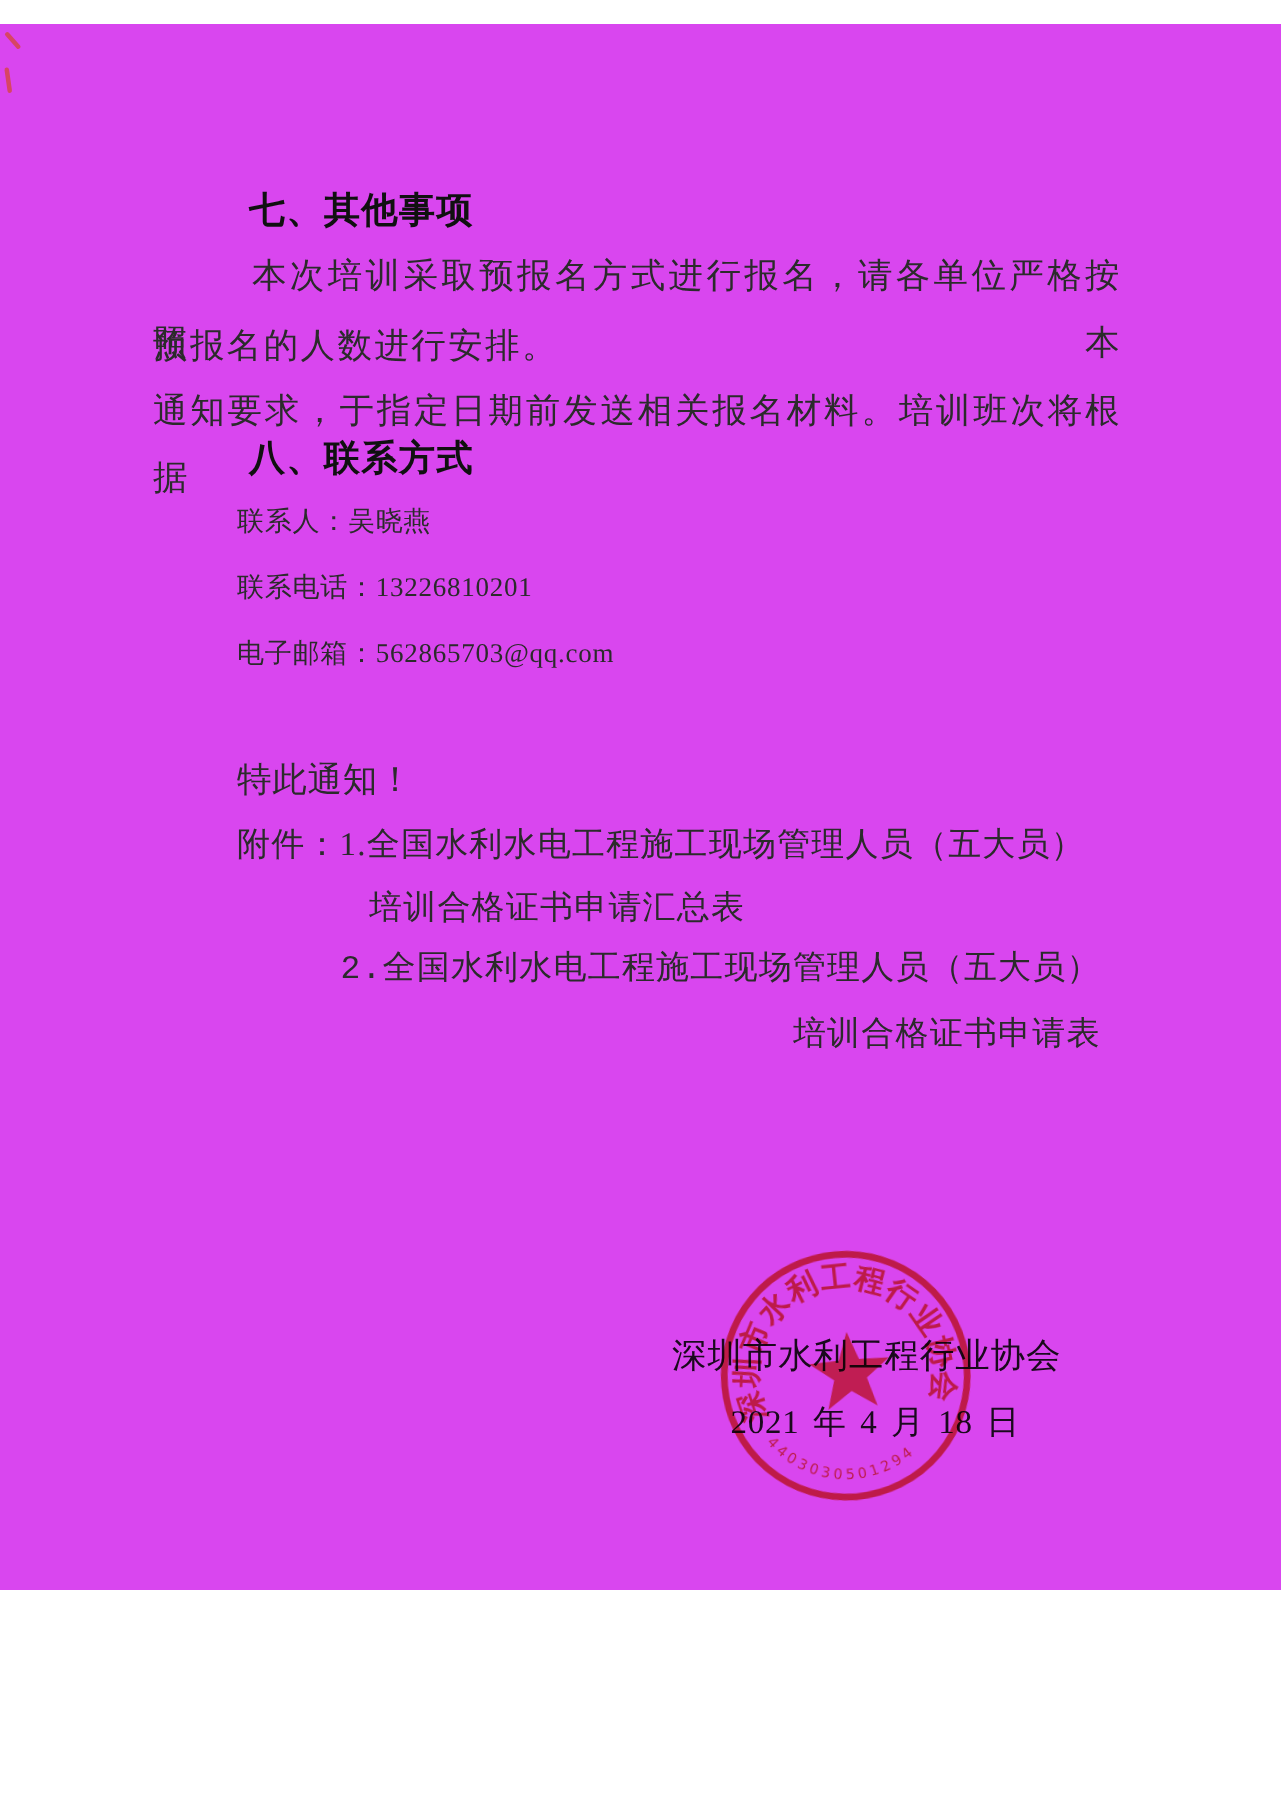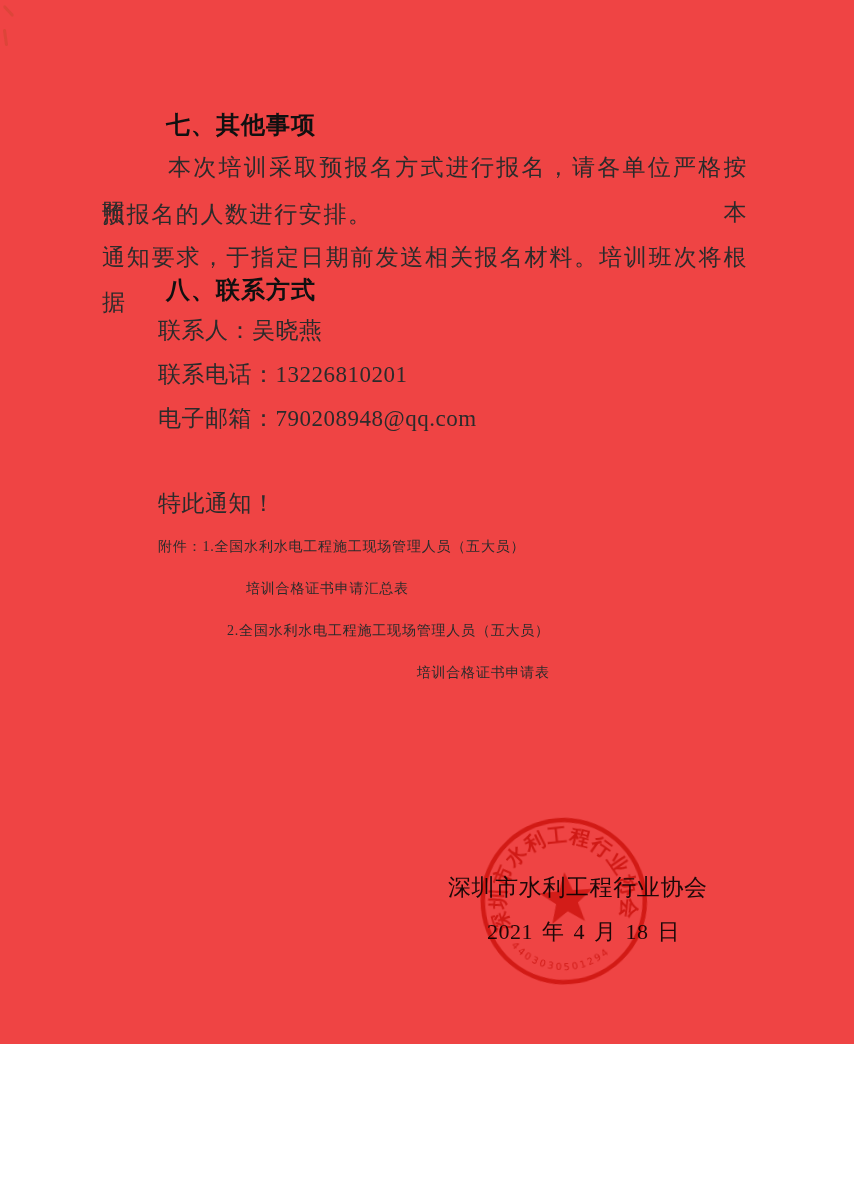--- a/index.html
+++ b/index.html
@@ -1,18 +1,18 @@
 <!DOCTYPE html>
 <html><head>
 <meta charset="utf-8">
 <style>
   html,body { margin:0; padding:0; background:#ffffff; }
   .page {
-    position:relative; width:854px; height:1044px; margin:0 auto;
-    background:#ef4444; overflow:hidden;
+    position:relative; width:854px; height:1044px; margin:16px auto;
+    background:#d946ef; overflow:hidden;
     font-family:"Liberation Serif","DejaVu Serif",serif;
     color:#2b2b2b;
   }
   .abs { position:absolute; }
 
   
   .heading {
     font-family:"Liberation Sans","DejaVu Sans",sans-serif;
     font-weight:700; font-size:24px; letter-spacing:1px; color:#101010;
     white-space:nowrap; line-height:30px;
@@ -20,31 +20,31 @@
   .h7 { top:110px; left:166px; }
   .h8 { top:275px; left:166px; }
 
   
   .body-par { top:147px; left:102px; width:646px; font-size:23px; letter-spacing:1.6px; }
   .par-line { line-height:45px; height:45px; white-space:nowrap; }
   .indent { text-indent:66px; }
   .stretch { text-align:justify; text-align-last:justify; white-space:normal;font-family:Liberation Mono, monospace; }
 
   
-  .contacts { top:309px; left:158px; font-size:23px; letter-spacing:0.5px; }
+  .contacts { top:309px; left:158px; font-size:18px; letter-spacing:0.5px; }
   .contact-line { line-height:44px; height:44px; white-space:nowrap; }
 
   
   .notice { top:489px; left:158px; font-size:23px; letter-spacing:0.5px; line-height:30px; white-space:nowrap; }
 
   
-  .attachments { top:526px; left:158px; font-size:14px; letter-spacing:0.8px; }
+  .attachments { top:526px; left:158px; font-size:22px; letter-spacing:0.8px; }
   .att-line { line-height:42px; height:42px; white-space:nowrap; }
   .att-1 { margin-left:88px; }
-  .att-2 { margin-left:69px; }
+  .att-2 { margin-left:69px;font-family:Liberation Mono, monospace; }
   .att-3 { margin-left:88px;text-align:right; }
 
   
   .sig-org  { top:872px; left:448px; font-size:23px; letter-spacing:0.6px; color:#1e1e1e;
               z-index:3; mix-blend-mode:multiply; white-space:nowrap; }
   .sig-date { top:917px; left:487px; font-size:22px; letter-spacing:0.5px; word-spacing:3px;
               color:#1e1e1e; z-index:3; mix-blend-mode:multiply; white-space:nowrap; }
 
   
   .stamp-wrap {
@@ -81,21 +81,21 @@
     <div class="par-line indent stretch">本次培训采取预报名方式进行报名，请各单位严格按照本</div>
     <div class="par-line">预报名的人数进行安排。</div>
     <div class="par-line stretch">通知要求，于指定日期前发送相关报名材料。培训班次将根据</div>
   </div>
 
   <div class="abs heading h8">八、联系方式</div>
 
   <div class="abs contacts">
     <div class="contact-line">联系人：吴晓燕</div>
     <div class="contact-line">联系电话：13226810201</div>
-    <div class="contact-line">电子邮箱：790208948@qq.com</div>
+    <div class="contact-line">电子邮箱：562865703@qq.com</div>
   </div>
 
   <div class="abs notice">特此通知！</div>
 
   <div class="abs attachments">
     <div class="att-line att-0">附件：1.全国水利水电工程施工现场管理人员（五大员）</div>
     <div class="att-line att-1">培训合格证书申请汇总表</div>
     <div class="att-line att-2">2.全国水利水电工程施工现场管理人员（五大员）</div>
     <div class="att-line att-3">培训合格证书申请表</div>
   </div>

